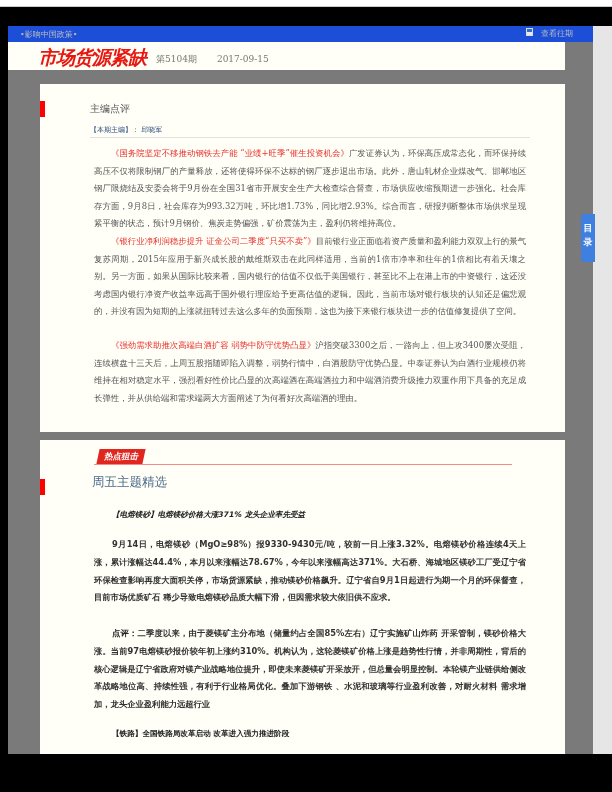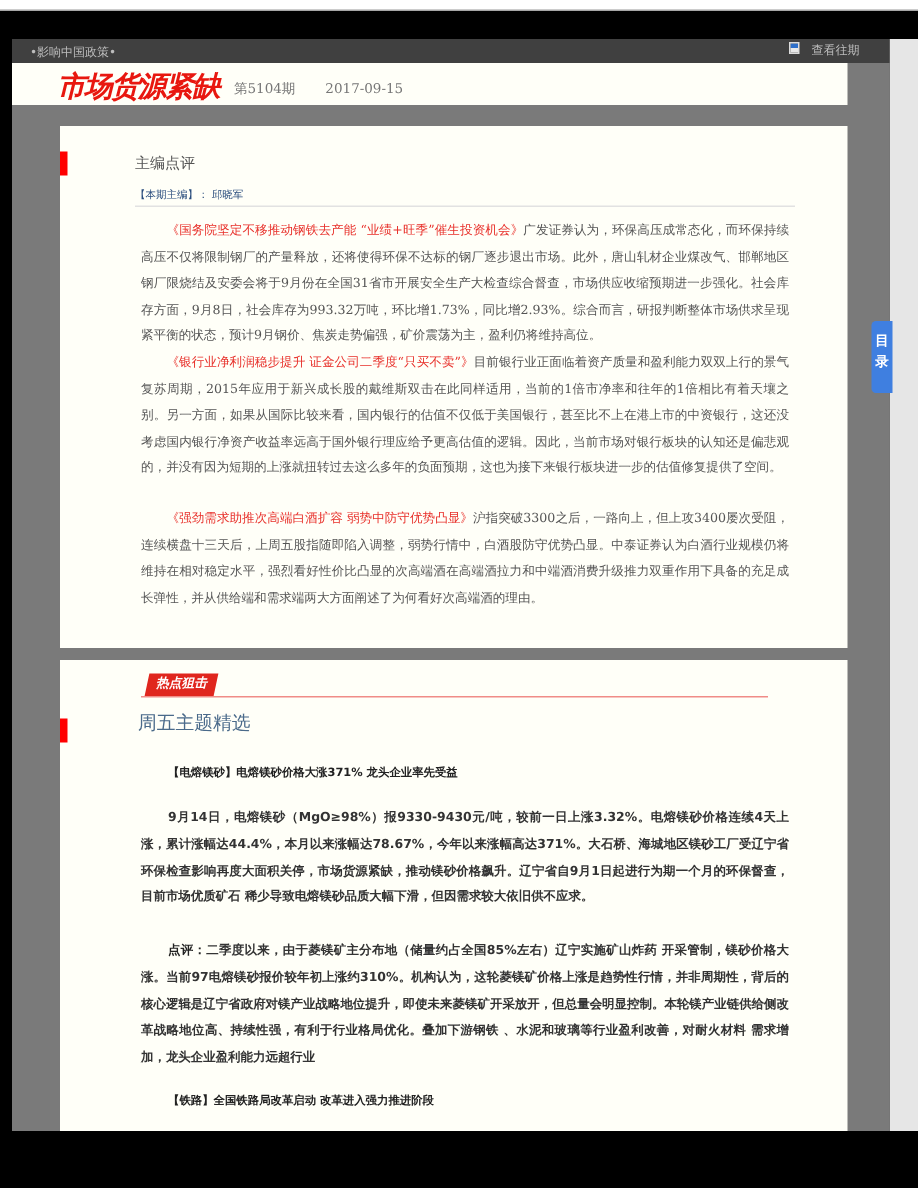--- a/index.html
+++ b/index.html
@@ -5,21 +5,21 @@
     * { margin:0; padding:0; box-sizing:border-box; }
     html, body { width:612px; height:792px; overflow:hidden; background:#000; }
     body { position:relative; font-family:"DejaVu Serif", "Liberation Serif", serif; }
 
     .screen { position:absolute; left:0; top:0; width:612px; height:792px; background:#000; }
     .top-white { position:absolute; left:0; top:0; width:612px; height:7px; background:#fff; border-bottom:1px solid #ccc; }
     .right-gutter2 { position:absolute; left:593px; top:26px; width:19px; height:728px; background:#e6e6e6; }
 
     .app { position:absolute; left:8px; top:26px; width:585px; height:728px; background:#7a7a7a; }
 
-    .topbar { position:absolute; left:0; top:0; width:585px; height:16px; background:#404040; }
+    .topbar { position:absolute; left:0; top:0; width:585px; height:16px; background:#1d4ed8; }
     .topbar .slogan { position:absolute; left:12px; top:3px; font-size:8px; color:#bdbdbd; }
     .topbar .past { position:absolute; right:20px; top:2px; font-size:8px; color:#bdbdbd; display:flex; align-items:flex-start; gap:8px; }
     .topbar .past .ico { width:7px; height:8px; background:linear-gradient(#2e6fc9 0 45%, #e9e9e9 45% 100%); border:1px solid #ddd; }
 
     .masthead { position:absolute; left:0; top:16px; width:557px; height:28px; background:#fffff8; }
     .logo { position:absolute; left:30px; top:3px; font-family:"DejaVu Sans", sans-serif; font-weight:bold; font-style:italic; font-size:19px; color:#e8170f; letter-spacing:-1px; }
     .issue { position:absolute; left:148px; top:11px; font-size:9px; color:#777; }
     .issue span { margin-right:20px; }
 
     .panel { position:absolute; left:32px; width:525px; background:#fffff8; }
@@ -94,21 +94,21 @@
     </div>
 
     <div class="panel panel2">
       <div class="hot-tag">
           <span>热点狙击</span>
         </div>
       <div class="hot-line"></div>
       <div class="redmark" style="top:39px;"></div>
       <div class="sub-title">周五主题精选</div>
 
-      <div class="head2" style="top:70px;">【电熔镁砂】电熔镁砂价格大涨371% 龙头企业率先受益</div>
+      <div class="head2" style="top:70px;font-style:italic;">【电熔镁砂】电熔镁砂价格大涨371% 龙头企业率先受益</div>
       <div class="body2" style="top:96px;">9月14日，电熔镁砂（MgO≥98%）报9330-9430元/吨，较前一日上涨3.32%。电熔镁砂价格连续4天上涨，累计涨幅达44.4%，本月以来涨幅达78.67%，今年以来涨幅高达371%。大石桥、海城地区镁砂工厂受辽宁省环保检查影响再度大面积关停，市场货源紧缺，推动镁砂价格飙升。辽宁省自9月1日起进行为期一个月的环保督查，目前市场优质矿石 稀少导致电熔镁砂品质大幅下滑，但因需求较大依旧供不应求。</div>
       <div class="body2" style="top:185px;">
         <b>点评：</b><span>二季度以来，由于菱镁矿主分布地（储量约占全国85%左右）辽宁实施矿山炸药 开采管制，镁砂价格大涨。当前97电熔镁砂报价较年初上涨约310%。机构认为，这轮菱镁矿价格上涨是趋势性行情，并非周期性，背后的核心逻辑是辽宁省政府对镁产业战略地位提升，即使未来菱镁矿开采放开，但总量会明显控制。本轮镁产业链供给侧改革战略地位高、持续性强，有利于行业格局优化。叠加下游钢铁 、水泥和玻璃等行业盈利改善，对耐火材料 需求增加，龙头企业盈利能力远超行业</span>
       </div>
       <div class="head2" style="top:289px;">【铁路】全国铁路局改革启动 改革进入强力推进阶段</div>
     </div>
   </div>
 
   <div class="toc-tab"><span>目录</span></div>
 

